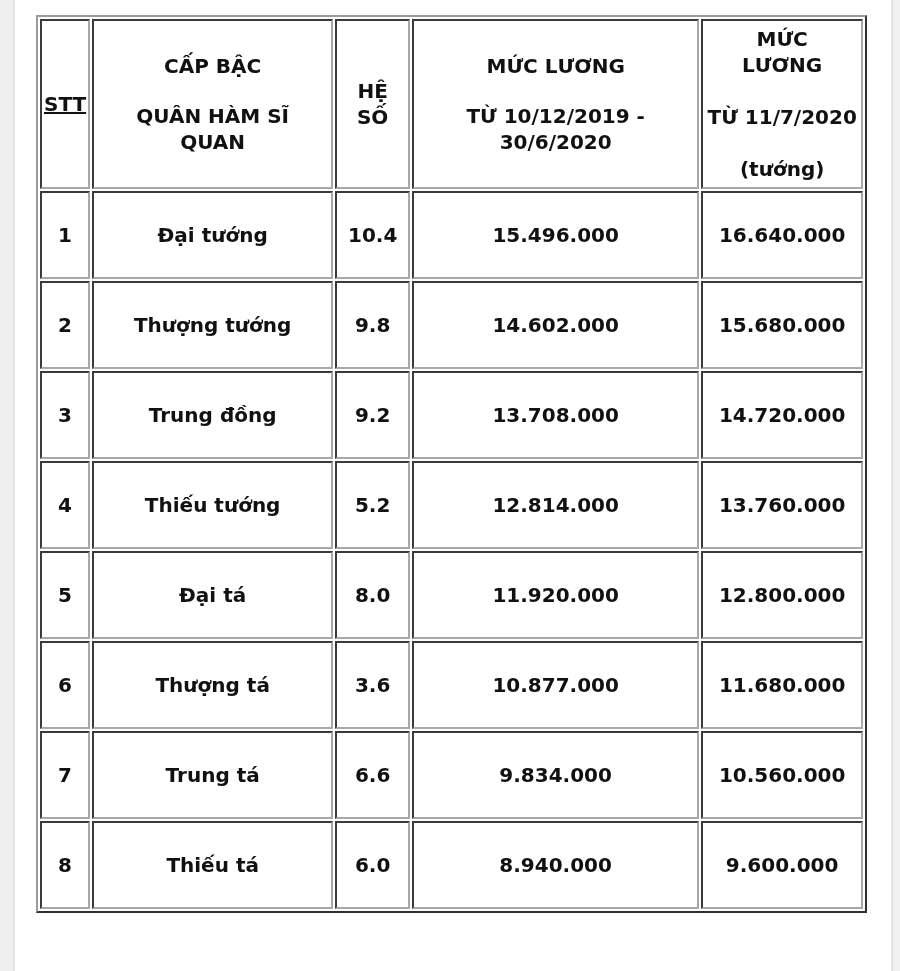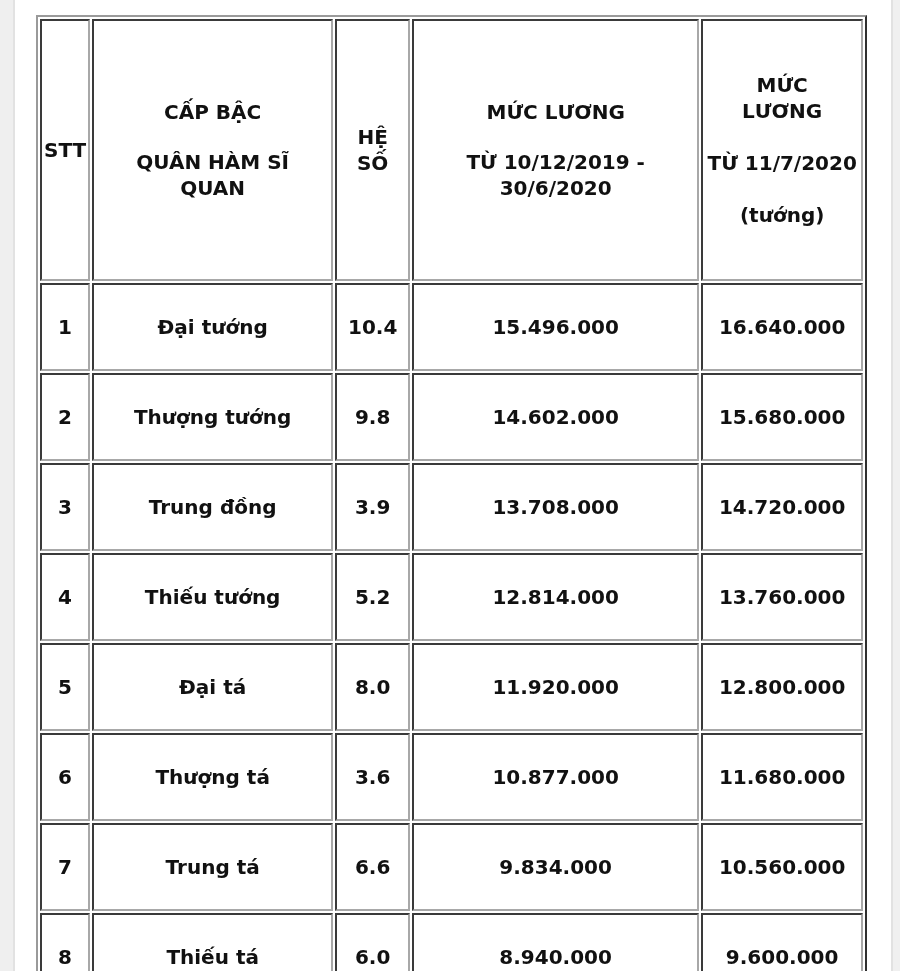--- a/index.html
+++ b/index.html
@@ -60,23 +60,23 @@
       font-size: 20px;
       line-height: 1.3;
       box-sizing: border-box;
     }
     table.salary th { font-weight: bold; }
     .col-stt { width: 50px; }
     .col-rank { width: 241px; }
     .col-coef { width: 75px; }
     .col-old { width: 287px; }
     .col-new { width: 162px; }
-    tr.head-row th { height: 262px; }
+    tr.head-row th { height: 170px; }
     tr.data-row td { height: 88px; }
-    .h-stt { font-size: 19px; padding-bottom: 12px; }
+    .h-stt { font-size: 19px; padding-bottom: 12px; text-decoration: underline; }
     .h-line { display: block; }
     .gap { display: block; height: 24px; }
     .gap-sm { display: block; height: 26px; }
   </style>
 </head>
 <body>
 
 <div class="page">
   <div class="gutter-left"></div>
   <div class="gutter-right"></div>
@@ -131,21 +131,21 @@
       <tr class="data-row">
         <td>2</td>
         <td>Thượng tướng</td>
         <td>9.8</td>
         <td>14.602.000</td>
         <td>15.680.000</td>
       </tr>
       <tr class="data-row">
         <td>3</td>
         <td>Trung đồng</td>
-        <td>3.9</td>
+        <td>9.2</td>
         <td>13.708.000</td>
         <td>14.720.000</td>
       </tr>
       <tr class="data-row">
         <td>4</td>
         <td>Thiếu tướng</td>
         <td>5.2</td>
         <td>12.814.000</td>
         <td>13.760.000</td>
       </tr>

